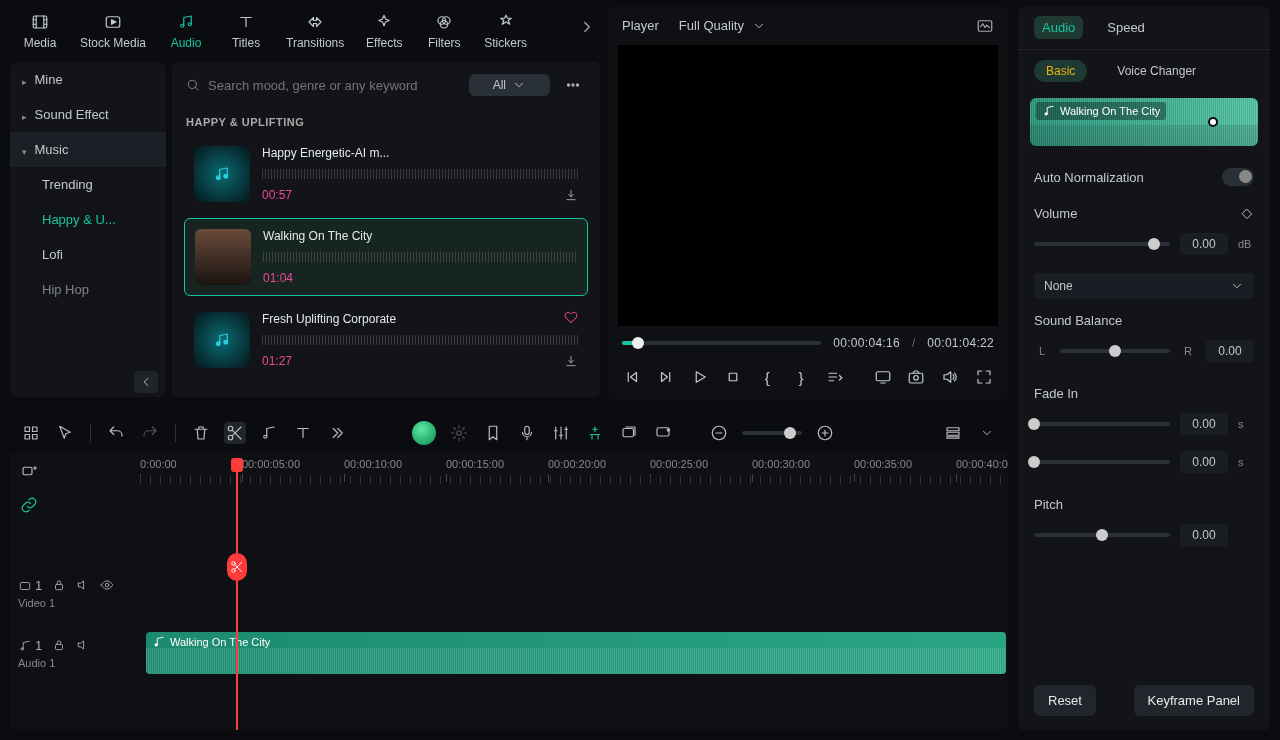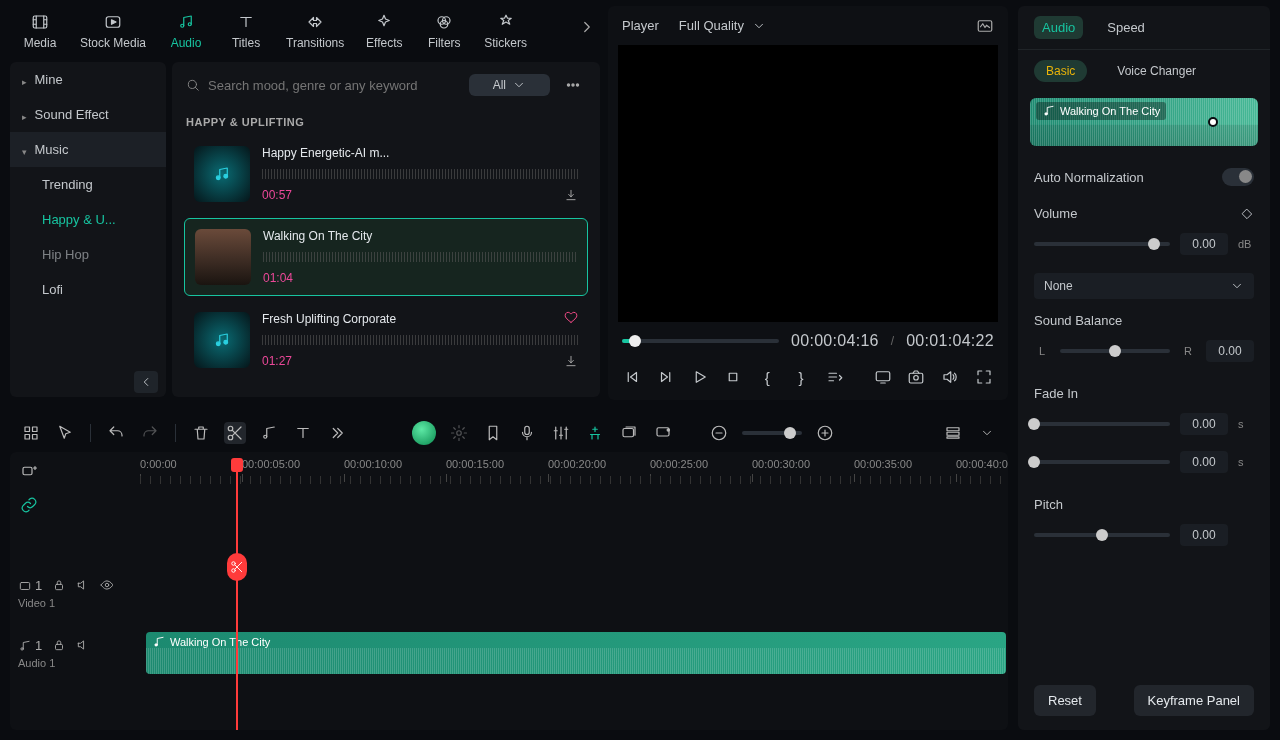--- a/index.html
+++ b/index.html
@@ -51,21 +51,21 @@
 .player{position:absolute;left:608px;top:6px;width:400px;height:394px;background:#0e1014;border-radius:6px;display:flex;flex-direction:column}
 .player-head{display:flex;align-items:center;gap:14px;padding:10px 14px}
 .player-head-label{font-size:13px}
 .quality-select{display:flex;align-items:center;gap:8px;padding:2px 6px;border-radius:4px;cursor:pointer}
 .player-stats{margin-left:auto;cursor:pointer;color:#aaa}
 .player-viewport{flex:1;background:#000;margin:0 10px}
 .player-timebar{display:flex;align-items:center;gap:12px;padding:10px 14px}
 .scrub-track{position:relative;flex:1;height:4px;background:#2a3038;border-radius:2px}
 .scrub-fill{position:absolute;left:0;top:0;height:4px;background:#17c4a0;border-radius:2px;width:8%}
 .scrub-knob{position:absolute;top:-4px;width:12px;height:12px;border-radius:50%;background:#eee;left:calc(8% - 6px)}
-.time-text{font-size:16px;letter-spacing:0.3px}
+.time-text{font-size:12px;letter-spacing:0.3px}
 .time-sep{color:#666;font-size:12px}
 .player-controls{display:flex;align-items:center;gap:14px;padding:6px 14px 12px 14px}
 .ctrl-btn{width:22px;height:22px;display:flex;align-items:center;justify-content:center;color:#c4c8cc;cursor:pointer}
 
 
 .right-panel{position:absolute;left:1018px;top:6px;width:252px;height:724px;background:#121418;border-radius:6px;display:flex;flex-direction:column;overflow:hidden}
 .rp-tabs{display:flex;gap:16px;padding:10px 16px;border-bottom:1px solid #202428}
 .rp-tab{font-size:13px;cursor:pointer;padding:4px 8px;border-radius:6px}
 .rp-tab.active{background:#1f3a33;color:#17c4a0}
 .rp-subtabs{display:flex;gap:18px;padding:10px 16px}
@@ -209,22 +209,22 @@
         <span>Mine</span>
       </div>
     <div class="sidebar-item collapsed">
         <span>Sound Effect</span>
       </div>
     <div class="sidebar-item expanded parent">
         <span>Music</span>
       </div>
     <div class="sidebar-child"><span>Trending</span></div>
     <div class="sidebar-child active"><span>Happy &amp; U...</span></div>
+    <div class="sidebar-child"><span>Lofi</span></div>
     <div class="sidebar-child" style="opacity:0.6"><span>Hip Hop</span></div>
-    <div class="sidebar-child"><span>Lofi</span></div>
   </div>
   <div class="sidebar-collapse">
       <svg class="i i-s" viewBox="0 0 24 24">
         <path d="M15 6l-6 6 6 6"></path>
       </svg>
     </div>
 </div>
 
 <div class="browse">
   <div class="browse-header">

